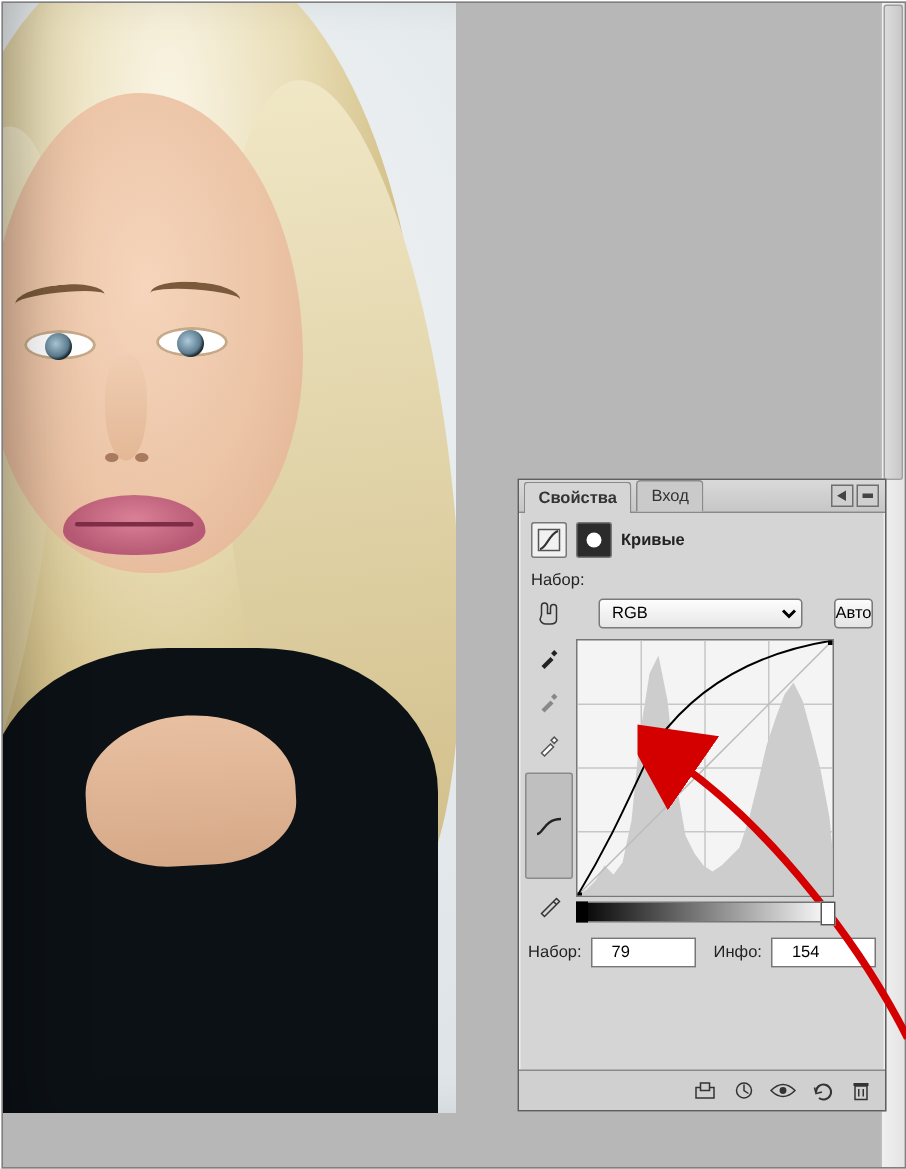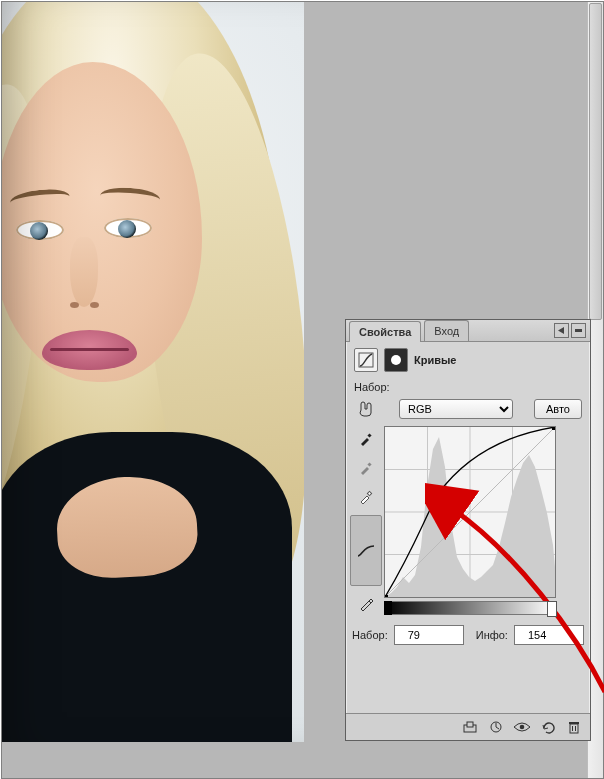--- a/index.html
+++ b/index.html
@@ -43,21 +43,21 @@
   .tabicn div{width:13px;height:13px;border:1px solid #6f6f6f;background:#cfcfcf;display:flex;align-items:center;justify-content:center}
 
   .hdr{display:flex;align-items:center;gap:6px;padding:6px 8px}
   .iconbox{width:22px;height:22px;border:1px solid #777;background:#f1f1f1;display:flex;align-items:center;justify-content:center;border-radius:2px}
   .iconbox.dark{background:#2b2b2b}
   .hdr-title{font-weight:bold}
 
   .row{display:flex;align-items:center;gap:21px;padding:3px 8px}
   .lbl{width:42px;text-align:left}
   select,.sel{flex:1;height:20px;border:1px solid #7a7a7a;background:linear-gradient(#fdfdfd,#e7e7e7);border-radius:3px;font:inherit;padding:0 4px}
-  .btn{height:20px;padding:0 11px;border:1px solid #7a7a7a;border-radius:3px;background:linear-gradient(#fbfbfb,#e4e4e4);font:inherit}
+  .btn{height:20px;padding:0 0;border:1px solid #7a7a7a;border-radius:3px;background:linear-gradient(#fbfbfb,#e4e4e4);font:inherit}
 
   .body{display:flex;padding:4px 8px 2px 8px;gap:6px}
   .tools{width:24px;display:flex;flex-direction:column;gap:7px;align-items:center;padding-top:2px}
   .tool{width:22px;height:20px;display:flex;align-items:center;justify-content:center;border:1px solid transparent;border-radius:2px;color:#333}
   .tool.sel{background:#bfbfbf;border-color:#8a8a8a}
 
   .graph{position:relative;width:170px;height:170px;background:#f4f4f4;border:1px solid #777}
   .grid line{stroke:#c7c7c7;stroke-width:1}
   .hist{fill:#cdcdcd}
   .curve{fill:none;stroke:#000;stroke-width:1.3}

